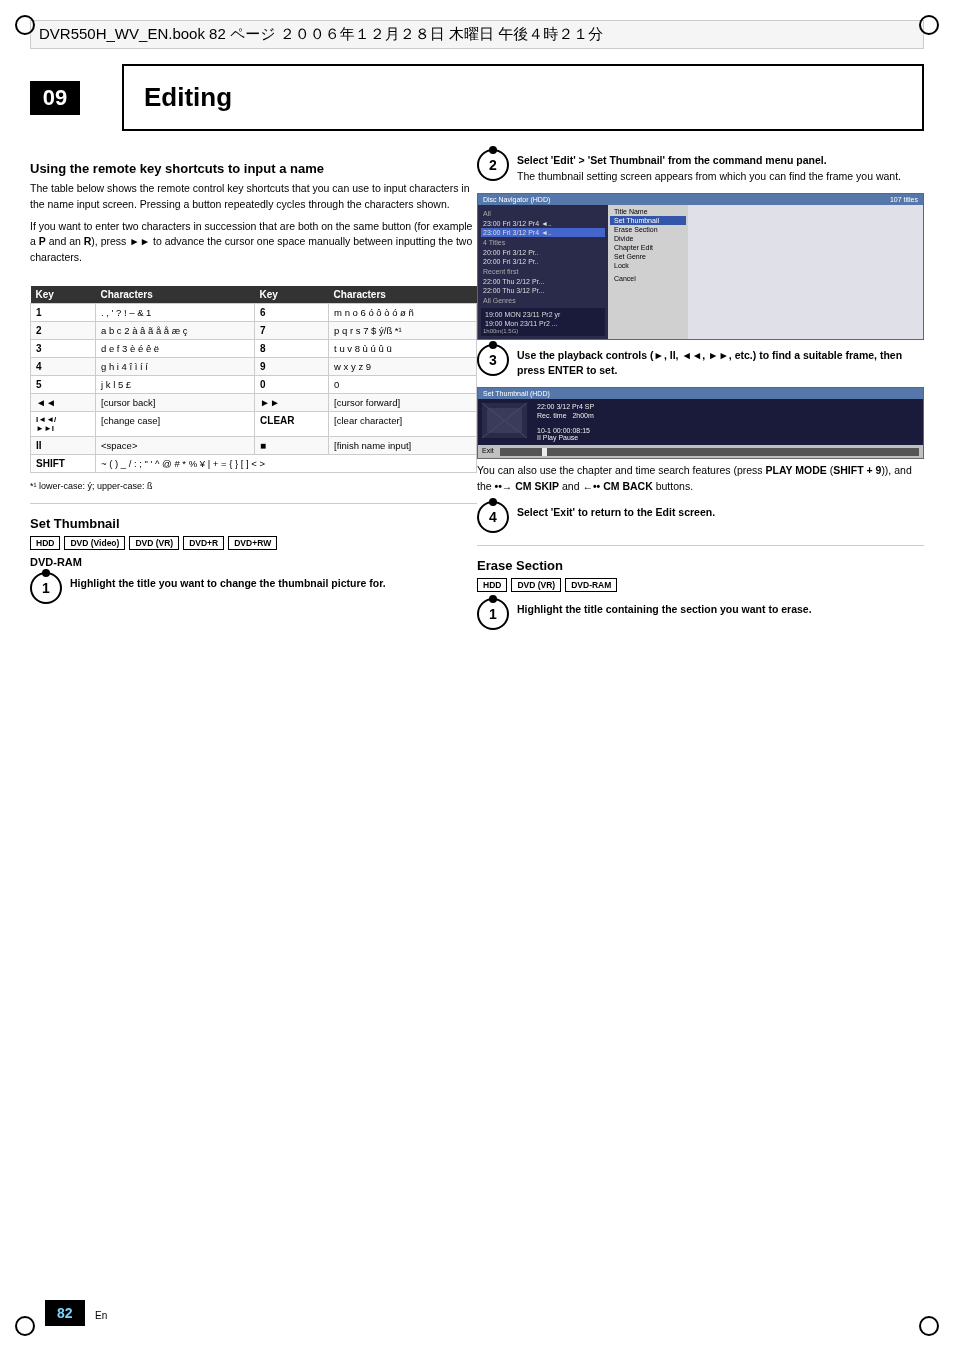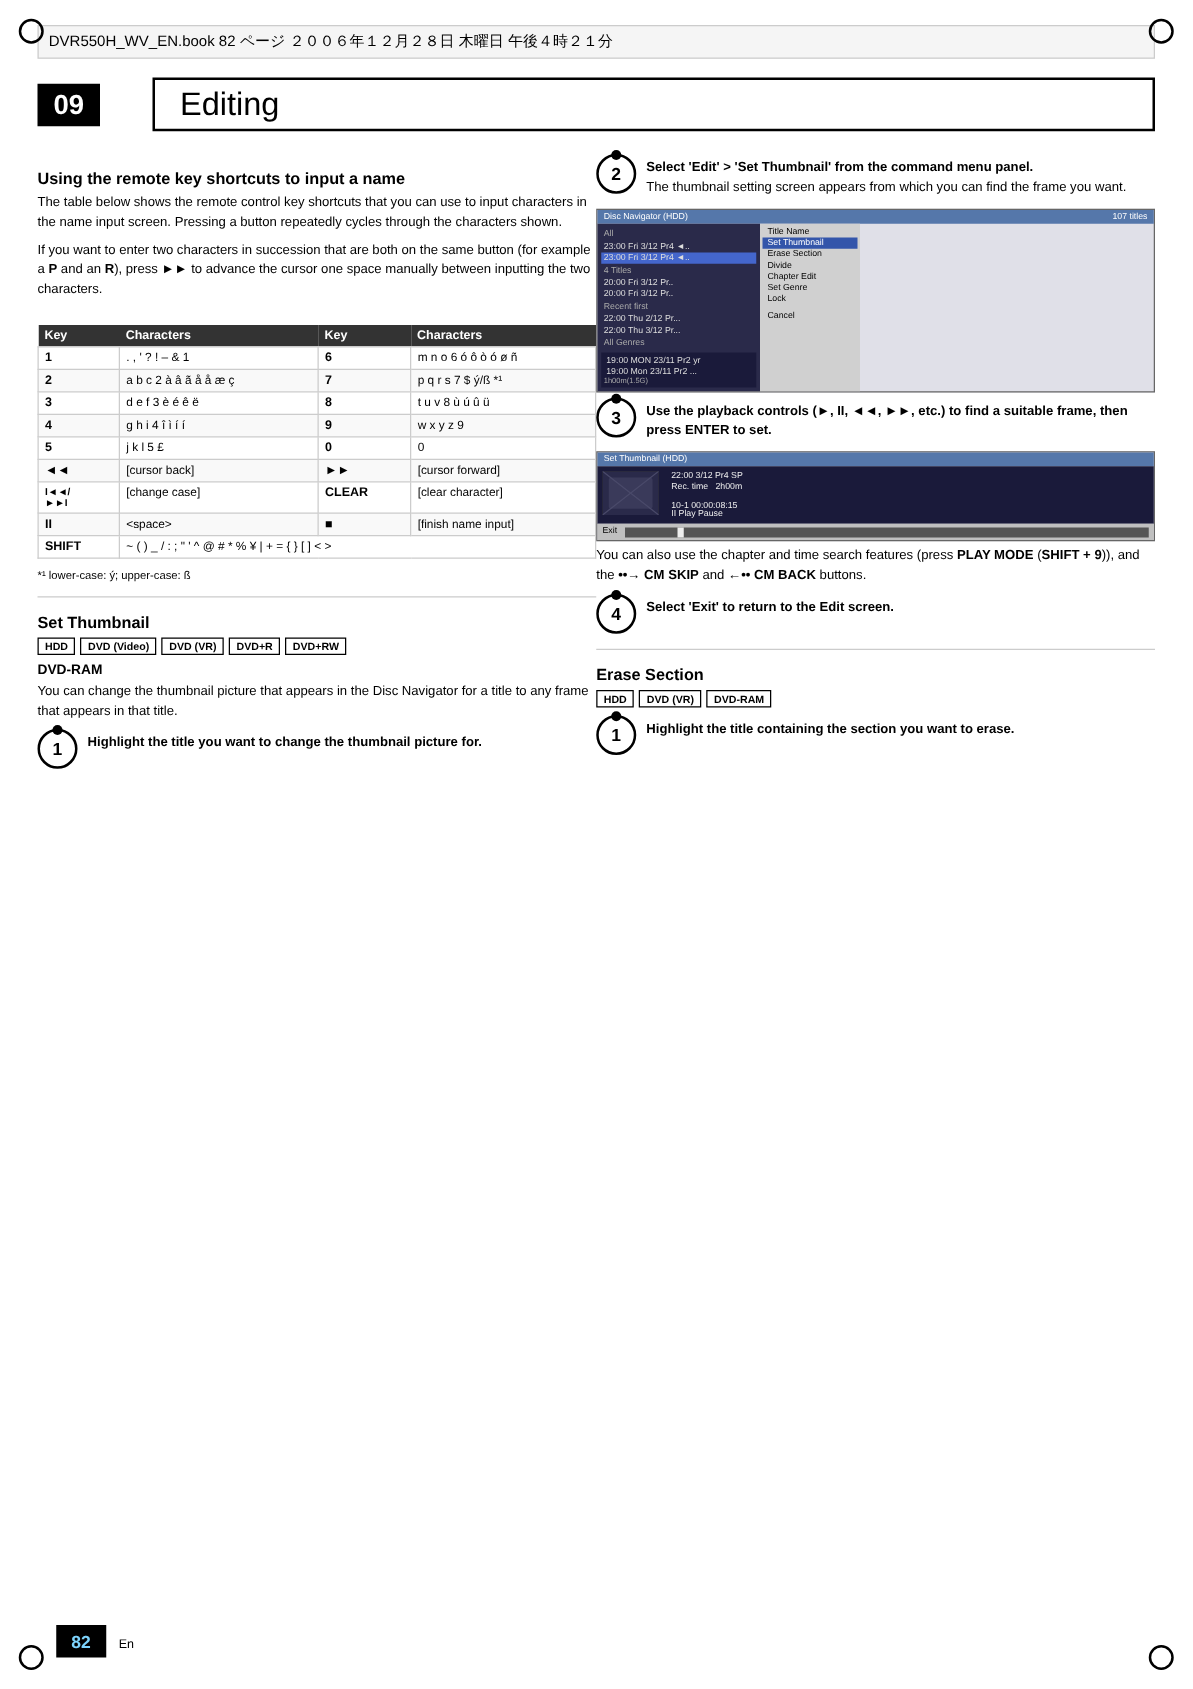--- a/index.html
+++ b/index.html
@@ -16,21 +16,21 @@
       min-height: 1351px;
       padding: 20px 30px;
       position: relative;
       background: #fff;
     }
     
     .top-bar {
       border: 1px solid #ccc;
       background: #f5f5f5;
       padding: 4px 8px;
-      font-size: 12px;
+      font-size: 15px;
       margin-bottom: 15px;
       display: flex;
       align-items: flex-end;
       gap: 10px;
     }
     .corner-mark {
       position: absolute;
       width: 20px;
       height: 20px;
       border: 2px solid #000;
@@ -54,23 +54,23 @@
       color: #fff;
       font-size: 22px;
       font-weight: bold;
       padding: 4px 12px;
       margin-right: 10px;
       min-width: 50px;
       text-align: center;
     }
     .chapter-title {
       font-size: 26px;
-      font-weight: normal;
+      font-weight: bold;
       border: 2px solid #000;
-      padding: 4px 20px;
+      padding: 16px 20px;
       flex: 1;
     }
 
     
     .two-col {
       display: flex;
     }
     .col-left {
       flex: 1;
     }
@@ -373,21 +373,20 @@
       <div class="format-badges">
         <span class="badge">HDD</span>
         <span class="badge">DVD (Video)</span>
         <span class="badge">DVD (VR)</span>
         <span class="badge">DVD+R</span>
         <span class="badge">DVD+RW</span>
       </div>
 
       <div class="section-subheading">DVD-RAM</div>
 
-      <p>You can change the thumbnail picture that appears in the Disc Navigator for a title to any frame that appears in that title.</p>
 
       <div class="step-item">
         <div class="step-circle">1</div>
         <div class="step-text">
           <strong>Highlight the title you want to change the thumbnail picture for.</strong>
         </div>
       </div>
 
     </div>
 

